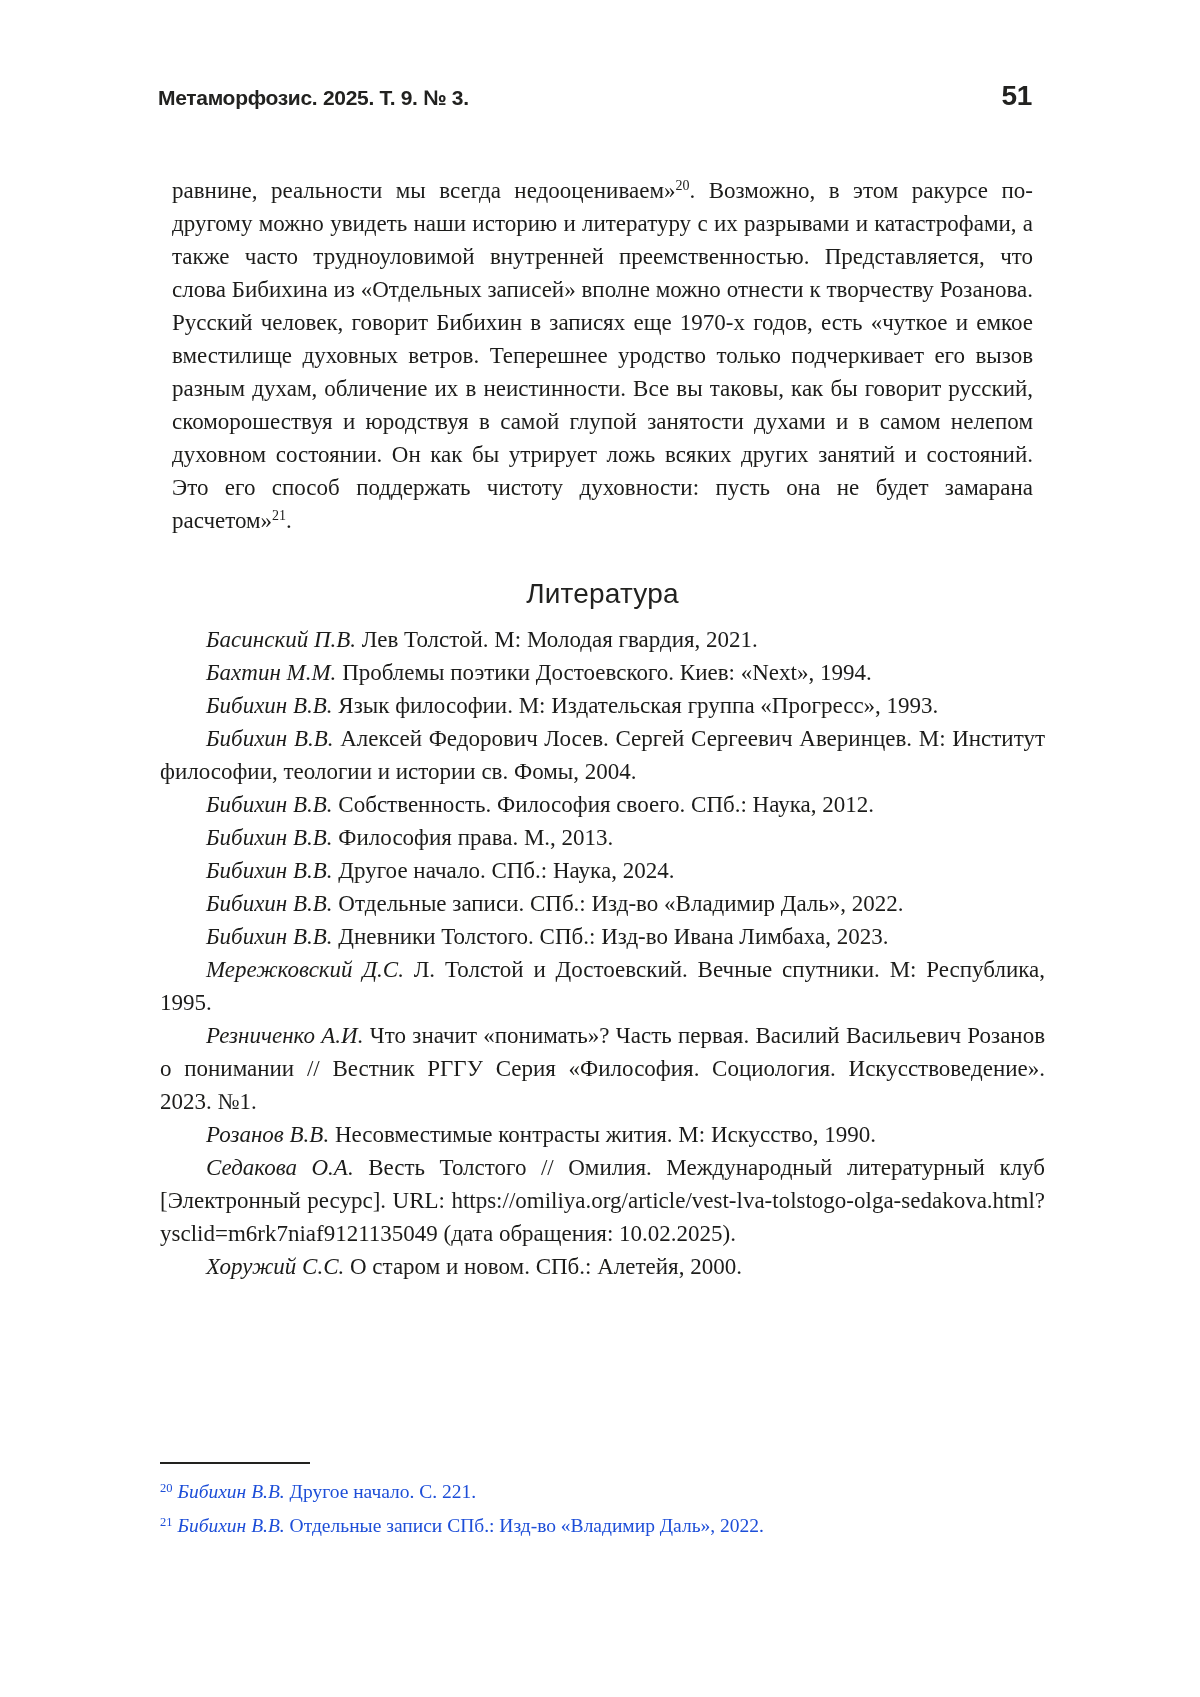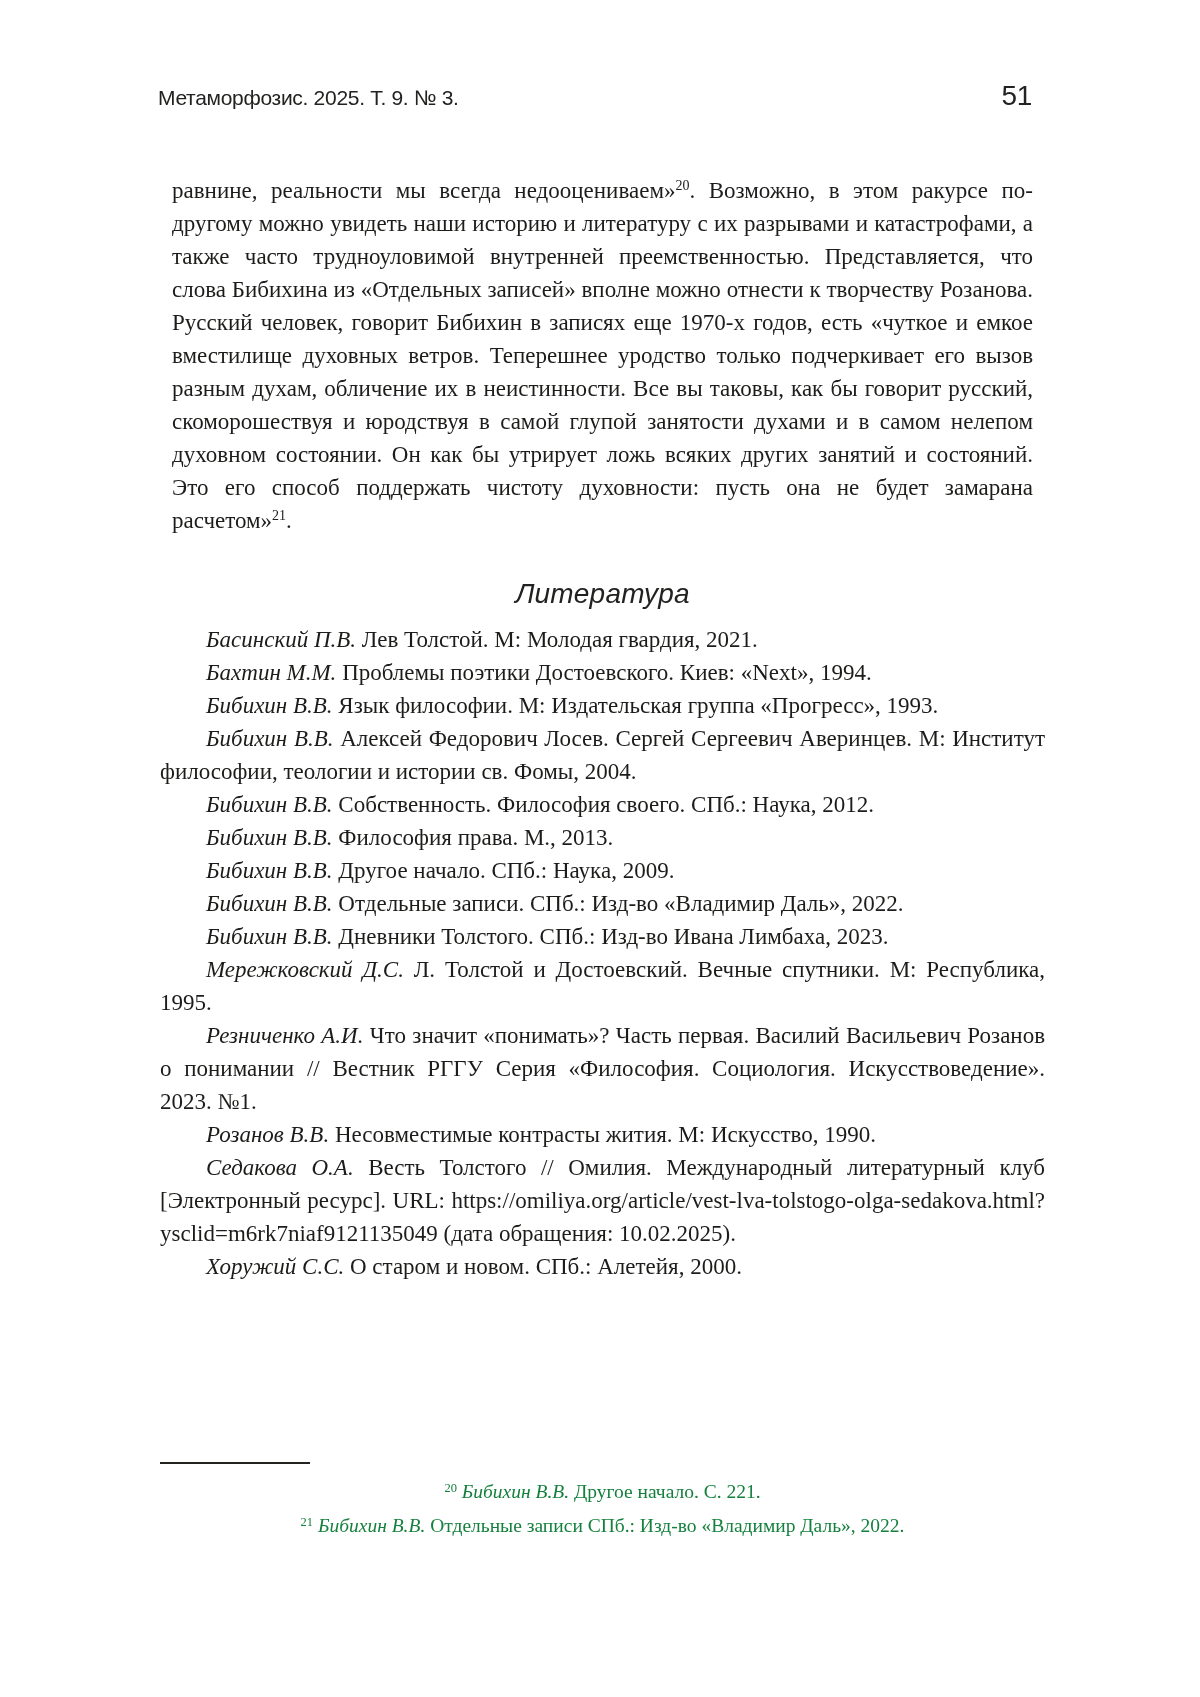--- a/index.html
+++ b/index.html
@@ -14,21 +14,21 @@
   }
   .running-header {
     position: absolute;
     left: 158px;
     right: 150px;
     top: 80px;
     display: flex;
     justify-content: space-between;
     align-items: baseline;
     font-family: "Liberation Sans", "DejaVu Sans", sans-serif;
-    font-weight: 400;
+    font-weight: 700;
     font-size: 21px;
     letter-spacing: -0.3px;
     color: #222220;
   }
   .running-header .pageno { font-size: 28px; margin-right: 18px; }
   .content {
     position: absolute;
     left: 160px;
     top: 162px;
     width: 885px;
@@ -48,21 +48,20 @@
     vertical-align: baseline;
   }
   h2.lit-heading {
     margin: 41px 0 13px 0;
     text-align: center;
     font-family: "Liberation Sans", "DejaVu Sans", sans-serif;
     font-weight: 500;
     font-size: 28px;
     letter-spacing: 0.2px;
     color: #222220;
-    font-style: italic;
   }
   .ref-list { margin: 0; }
   .ref {
     margin: 0;
     font-size: 23px;
     line-height: 33px;
     text-align: justify;
     text-indent: 46px;
     color: #1c1c1a;
   }
@@ -76,22 +75,22 @@
   .fn-rule {
     width: 150px;
     height: 0;
     border-top: 2px solid #22221f;
     margin: 0 0 12px 0;
   }
   .footnote {
     margin: 0 0 3px 0;
     font-size: 19.5px;
     line-height: 31px;
-    text-align: center;
-    color: #15803d;
+    text-align: left;
+    color: #1d4ed8;
   }
   .footnote sup.fnref { font-size: 12.5px; top: -0.5em; }
 </style>
 </head>
 <body>
 
 <div class="page">
 
   <header class="running-header">
     <span>Метаморфозис. 2025. Т. 9. № 3.</span>
@@ -104,21 +103,21 @@
 
     <h2 class="lit-heading">Литература</h2>
 
     <div class="ref-list">
       <p class="ref"><em>Басинский П.В.</em><span> Лев Толстой. М: Молодая гвардия, 2021.</span></p>
       <p class="ref"><em>Бахтин М.М.</em><span> Проблемы поэтики Достоевского. Киев: «Next», 1994.</span></p>
       <p class="ref"><em>Бибихин В.В.</em><span> Язык философии. М: Издательская группа «Прогресс», 1993.</span></p>
       <p class="ref"><em>Бибихин В.В.</em><span> Алексей Федорович Лосев. Сергей Сергеевич Аверинцев. М: Институт философии, теологии и истории св. Фомы, 2004.</span></p>
       <p class="ref"><em>Бибихин В.В.</em><span> Собственность. Философия своего. СПб.: Наука, 2012.</span></p>
       <p class="ref"><em>Бибихин В.В.</em><span> Философия права. М., 2013.</span></p>
-      <p class="ref"><em>Бибихин В.В.</em><span> Другое начало. СПб.: Наука, 2009.</span></p>
+      <p class="ref"><em>Бибихин В.В.</em><span> Другое начало. СПб.: Наука, 2024.</span></p>
       <p class="ref"><em>Бибихин В.В.</em><span> Отдельные записи. СПб.: Изд-во «Владимир Даль», 2022.</span></p>
       <p class="ref"><em>Бибихин В.В.</em><span> Дневники Толстого. СПб.: Изд-во Ивана Лимбаха, 2023.</span></p>
       <p class="ref"><em>Мережковский Д.С.</em><span> Л. Толстой и Достоевский. Вечные спутники. М: Республика, 1995.</span></p>
       <p class="ref"><em>Резниченко А.И.</em><span> Что значит «понимать»? Часть первая. Василий Васильевич Розанов о понимании // Вестник РГГУ Серия «Философия. Социология. Искусствоведение». 2023. №1.</span></p>
       <p class="ref"><em>Розанов В.В.</em><span> Несовместимые контрасты жития. М: Искусство, 1990.</span></p>
       <p class="ref"><em>Седакова О.А.</em><span> Весть Толстого // Омилия. Международный литературный клуб [Электронный ресурс]. URL: https://omiliya.org/article/vest-lva-tolstogo-olga-sedakova.html?ysclid=m6rk7niaf9121135049 (дата обращения: 10.02.2025).</span></p>
       <p class="ref"><em>Хоружий С.С.</em><span> О старом и новом. СПб.: Алетейя, 2000.</span></p>
     </div>
 
   </main>

